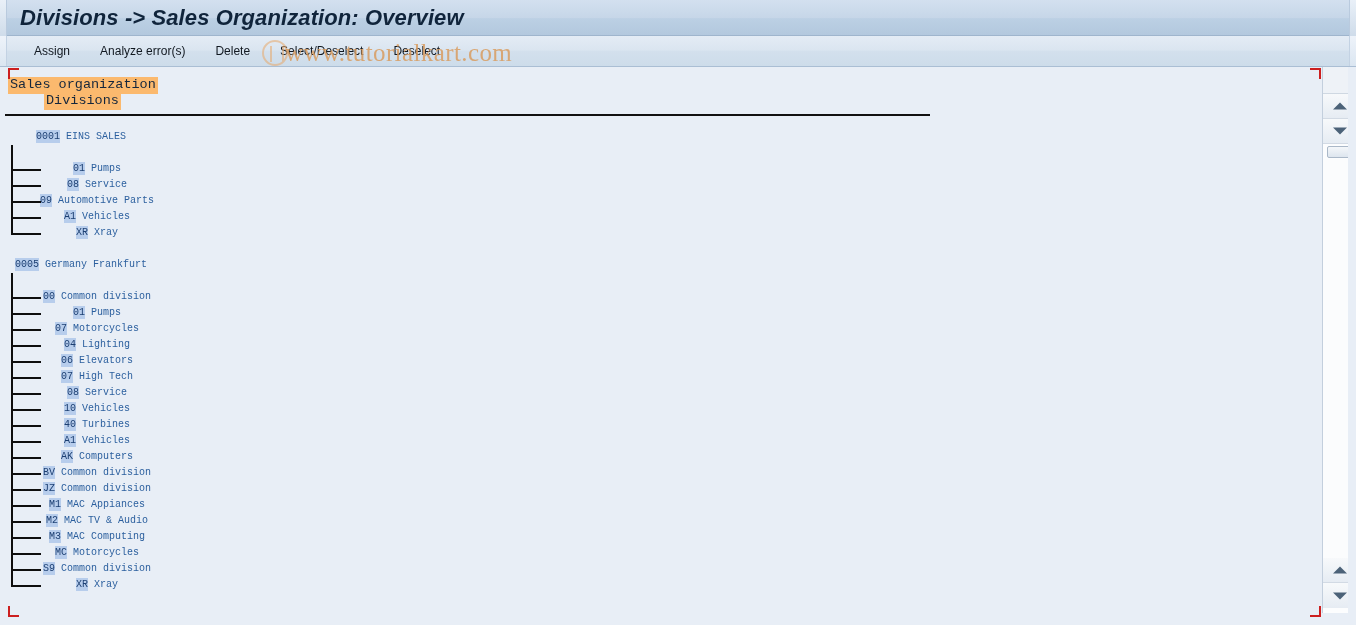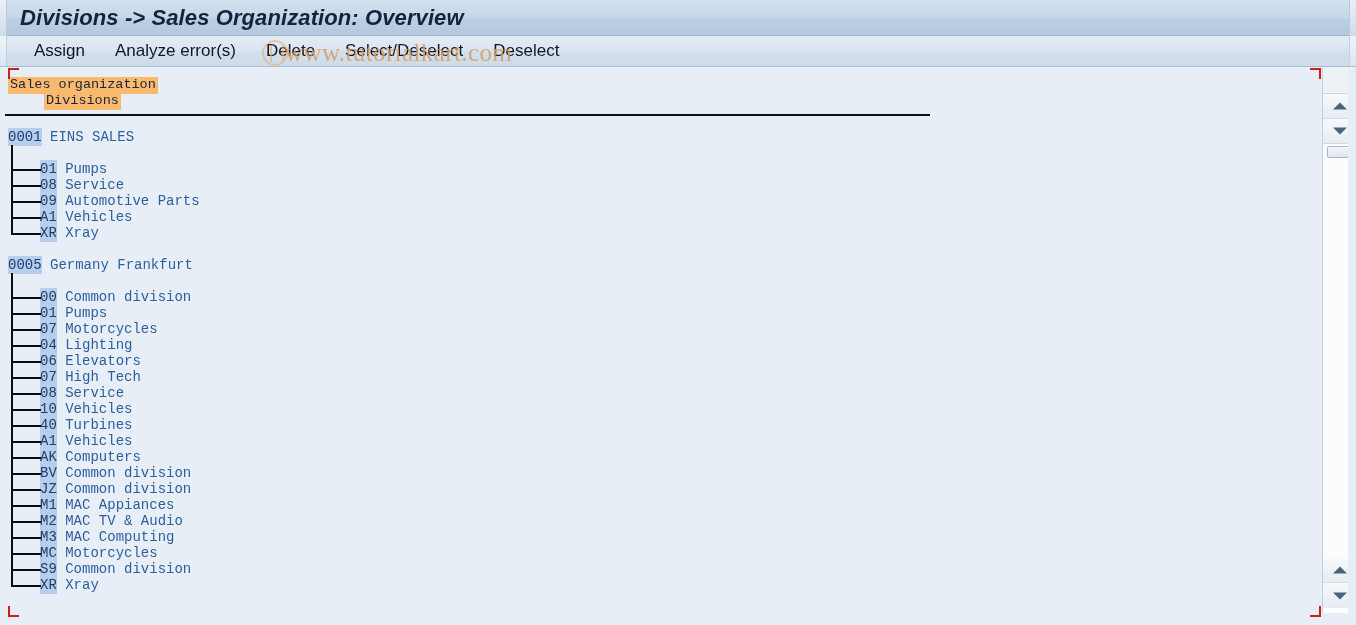--- a/index.html
+++ b/index.html
@@ -78,21 +78,21 @@
   }
   .tb-items {
     position: absolute;
     left: 19px; top: 0;
     height: 30px;
     display: flex;
     align-items: center;
     gap: 0;
   }
   .tb-btn {
-    font-size: 17px;
+    font-size: 12px;
     color: #111820;
     padding: 0 14px;
     height: 22px;
     line-height: 22px;
     white-space: nowrap;
     cursor: default;
     border: 1px solid transparent;
     border-radius: 2px;
   }
 
@@ -175,21 +175,22 @@
     width: 925px;
     height: 2px;
     background: #111111;
   }
 
   
   .tree {
     position: absolute;
     left: 0; top: 62px;
     font-family: "Liberation Mono", monospace;
-    font-size: 14px;
+    font-size: 10px;
+    text-align: center;
   }
   .group { position: relative; }
   .group-header {
     position: relative;
     height: 16px;
     line-height: 16px;
     white-space: pre;
     padding-left: 8px;
   }
   .code {

